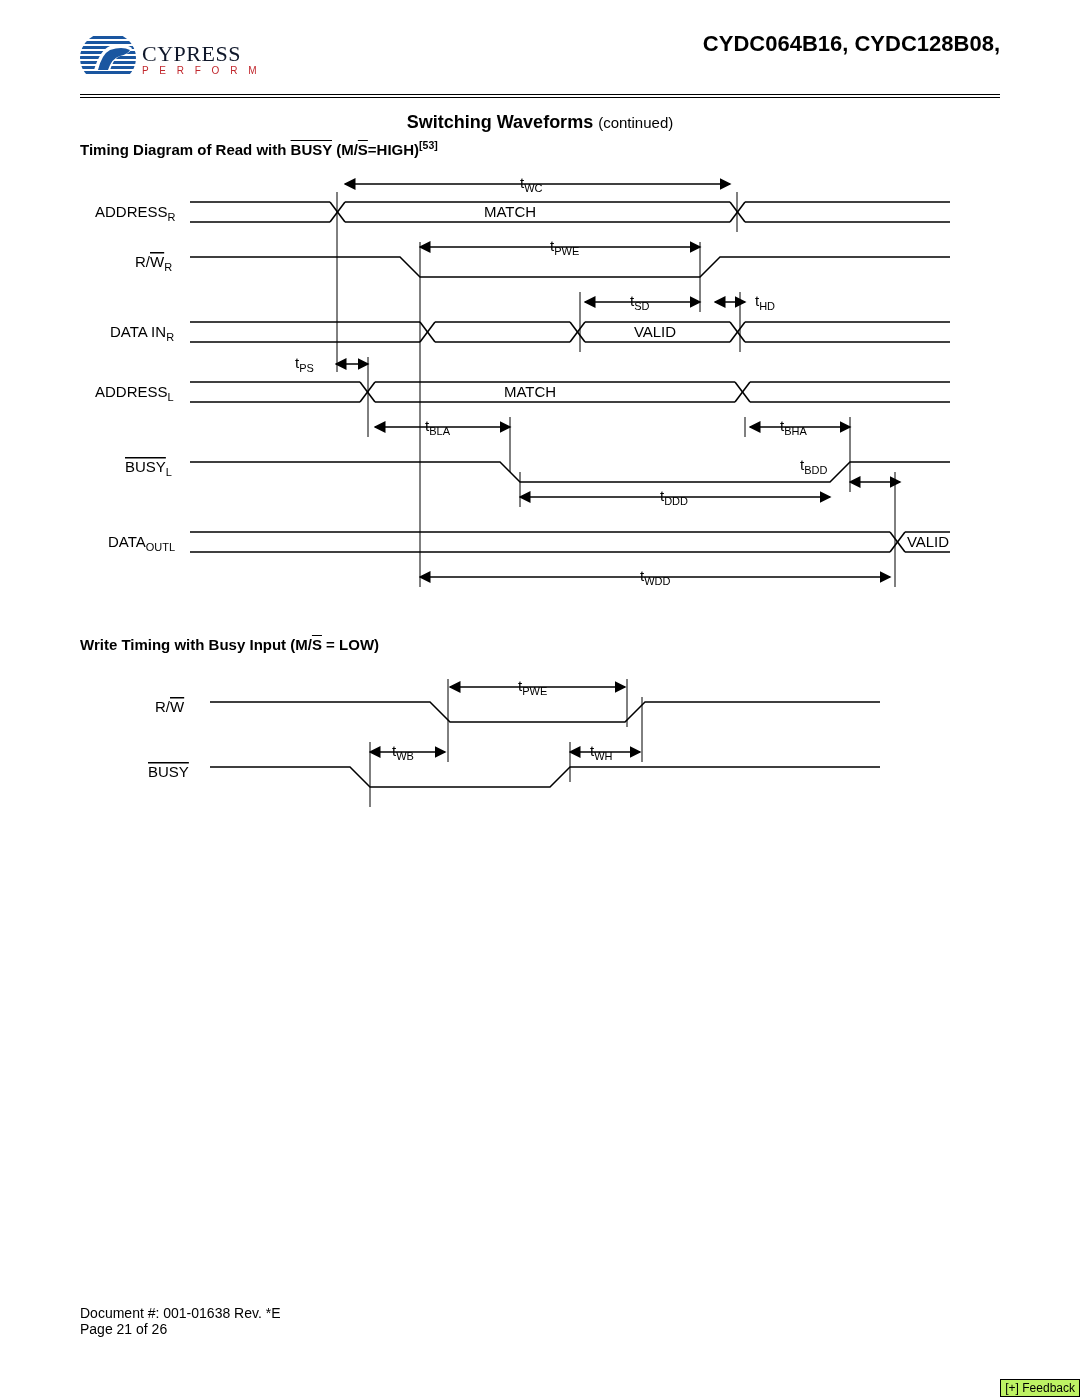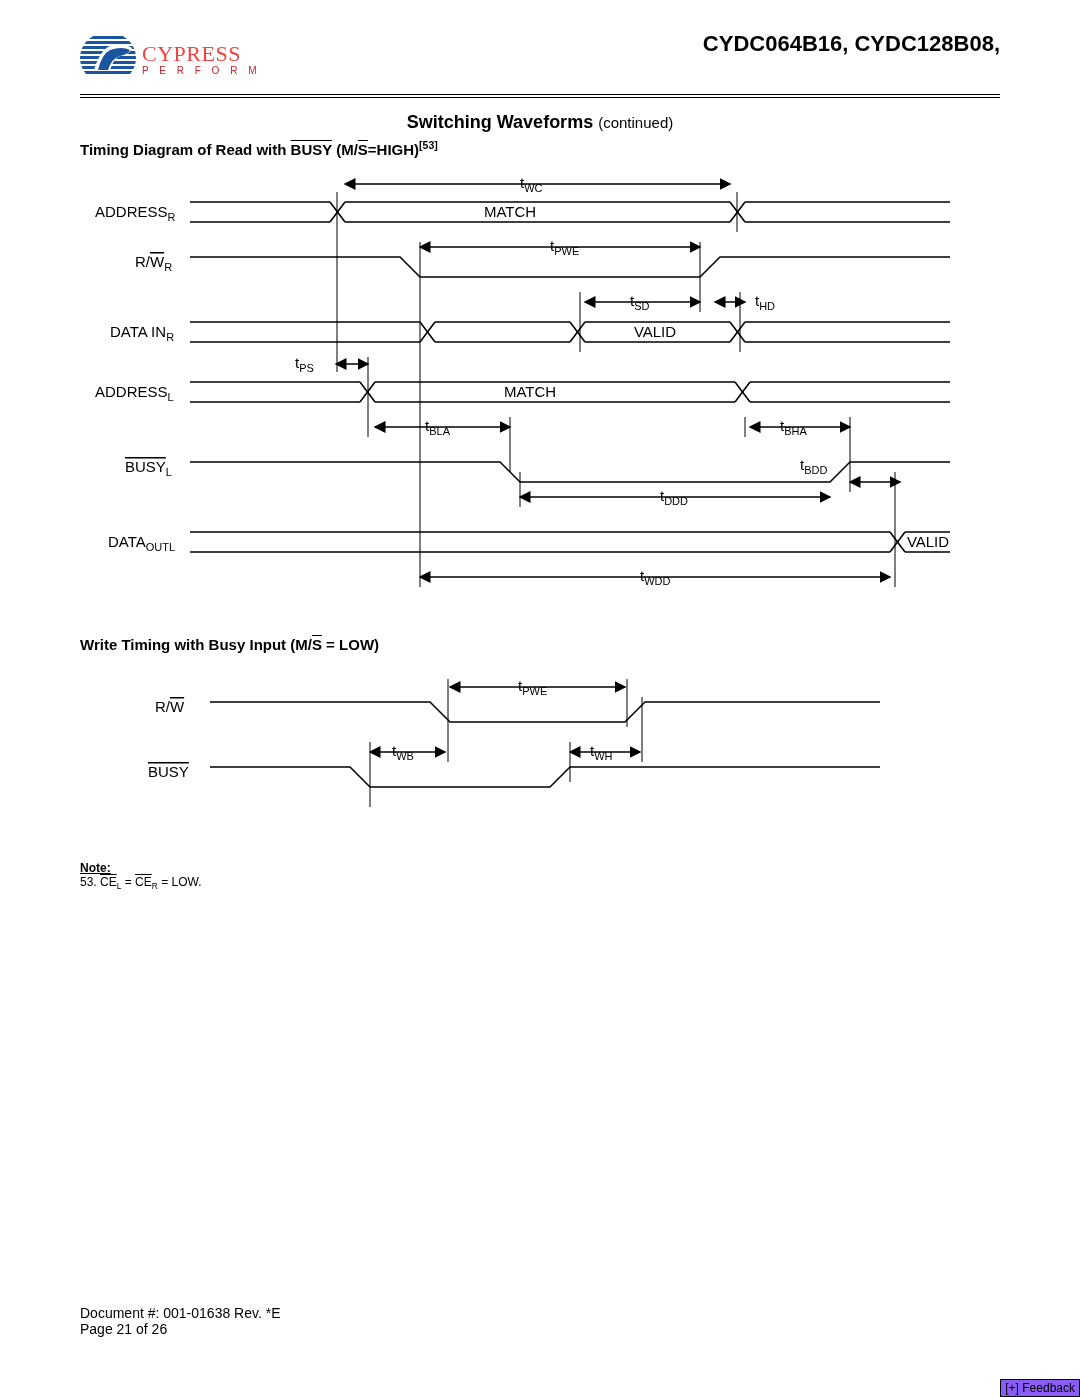--- a/index.html
+++ b/index.html
@@ -28,21 +28,21 @@
   .logo-glyph svg { display:block; }
   .logo-text {
     display:flex;
     flex-direction:column;
     align-items:flex-start;
     margin-left:-2px;
   }
   .logo-name {
     font-size: 22px;
     letter-spacing: 0.5px;
-    color: #ef4444;
+    color: #0f172a;
     font-family: "Times New Roman", serif;
   }
   .logo-tagline {
     font-size: 10px;
     letter-spacing: 4px;
     color: #c1272d;
     margin-top: -2px;
     margin-left: 0;
   }
   .part-numbers {
@@ -99,21 +99,21 @@
     flex-direction: column;
   }
 
   .feedback {
     position: absolute;
     right: 0;
     bottom: 0;
     border: 1px solid #000;
     font-size: 12px;
     padding: 1px 4px;
-    background: #8b5cf6;
+    background: #bef264;
     cursor: pointer;
   }
 </style>
 </head>
 <body>
 
 <div class="page">
 
   <div class="header">
     <div class="logo-block">
@@ -320,25 +320,20 @@
       <g fill="#000">
         <text x="75" y="45"><tspan>R/</tspan><tspan text-decoration="overline">W</tspan></text>
         <text x="68" y="110"><tspan text-decoration="overline">BUSY</tspan></text>
         <text x="438" y="24"><tspan>t</tspan><tspan font-size="11" dy="4">PWE</tspan></text>
         <text x="312" y="89"><tspan>t</tspan><tspan font-size="11" dy="4">WB</tspan></text>
         <text x="510" y="89"><tspan>t</tspan><tspan font-size="11" dy="4">WH</tspan></text>
       </g>
     </svg>
   </div>
 
-  <div class="note-block">
-    <span class="note-heading">Note:</span><br>
-    <span>53.</span>
-    <span class="ov">CE</span><sub>L</sub><span> = </span><span class="ov">CE</span><sub>R</sub><span> = LOW.</span>
-  </div>
 
 </div>
 
 <div class="footer">
   <span>Document #: 001-01638 Rev. *E</span>
   <span>Page 21 of 26</span>
 </div>
 
 <div class="feedback">[+] Feedback</div>
 

